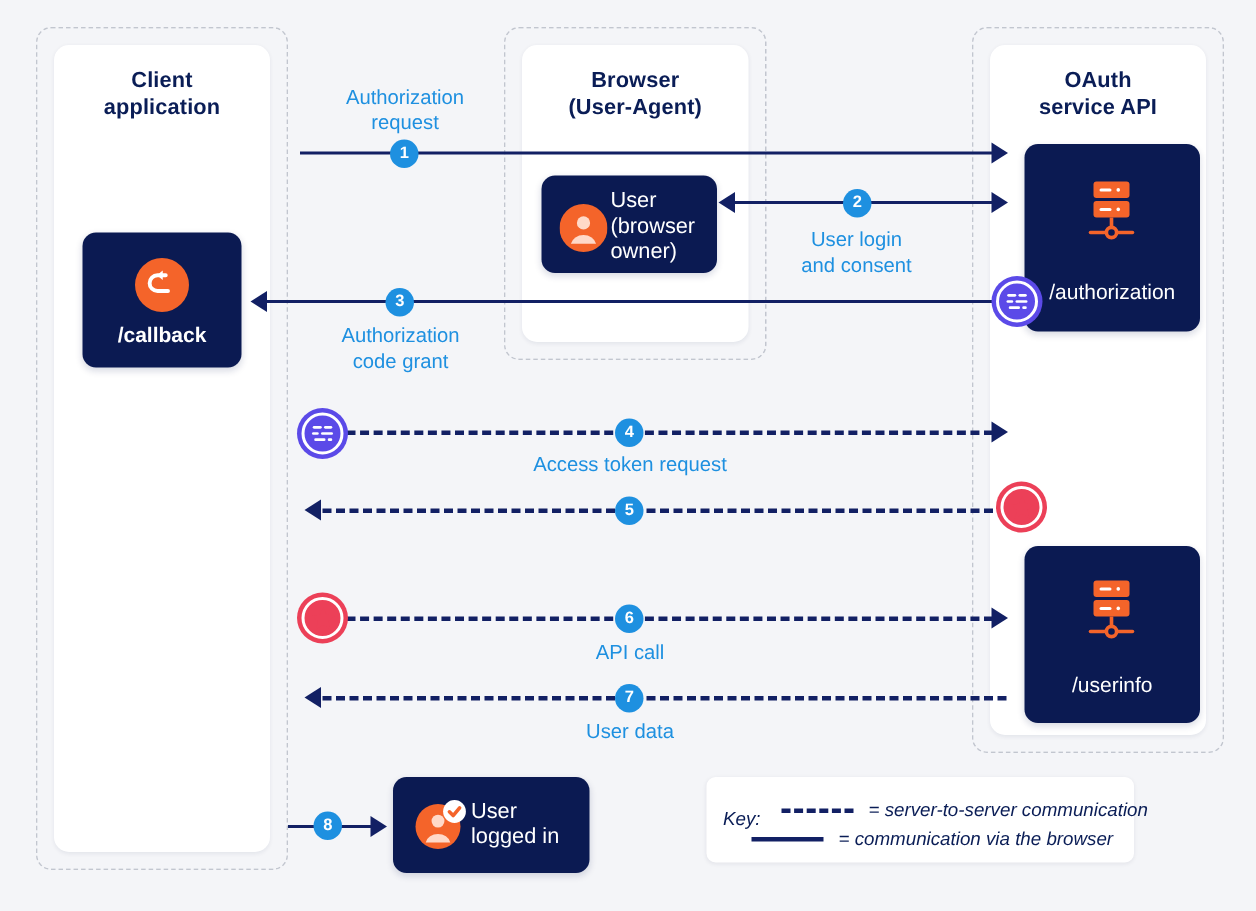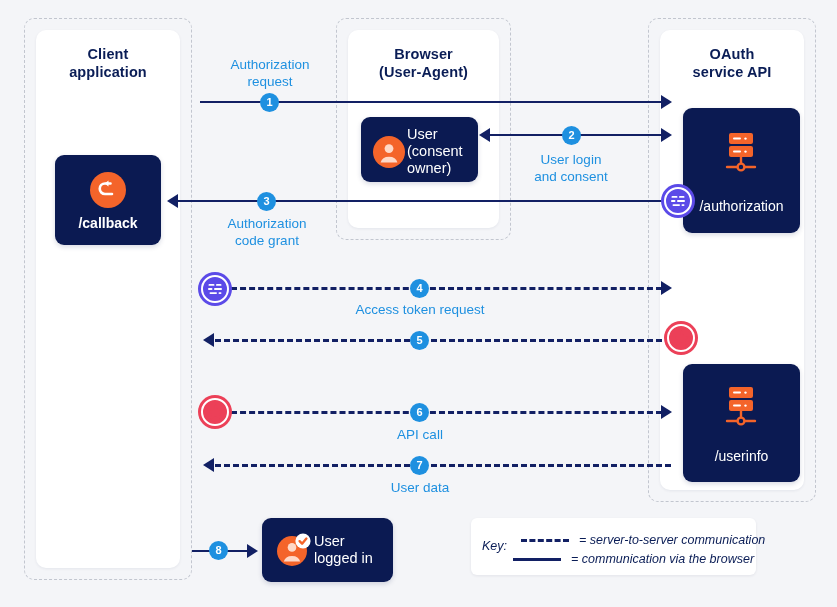--- a/index.html
+++ b/index.html
@@ -190,27 +190,27 @@
     <div class="card-row" style="left:12px; top:9px;">
       <div style="width:32px;height:32px;">
         <svg width="32" height="32" viewBox="0 0 32 32">
           <circle cx="16" cy="16" r="16" fill="#f4642a"></circle>
           <circle cx="16" cy="12.6" r="4.4" fill="#ffd9c8"></circle>
           <path d="M7.6 26.5 a8.6 7.4 0 0 1 16.8 0 Z" fill="#ffd9c8"></path>
         </svg>
       </div>
       <div class="card-row-text">
         <span>User</span><br>
-        <span>(consent</span><br>
+        <span>(browser</span><br>
         <span>owner)</span>
       </div>
     </div>
   </div>
 
-  <div class="card" style="left:683px; top:108px; width:117px; height:125px;">
+  <div class="card" style="left:683px; top:96px; width:117px; height:125px;">
     <div class="server-icon" style="left:35px; top:22px;">
       <svg width="46" height="46" viewBox="0 0 46 46">
         <rect x="11" y="3" width="24" height="11" rx="2" fill="#f4642a"></rect>
         <rect x="11" y="16" width="24" height="11" rx="2" fill="#f4642a"></rect>
         <rect x="15" y="7.6" width="8" height="2" rx="1" fill="#ffffff"></rect>
         <circle cx="27.5" cy="8.6" r="1.2" fill="#ffffff"></circle>
         <rect x="15" y="20.6" width="8" height="2" rx="1" fill="#ffffff"></rect>
         <circle cx="27.5" cy="21.6" r="1.2" fill="#ffffff"></circle>
         <line x1="23" y1="27" x2="23" y2="33" stroke="#f4642a" stroke-width="2.4"></line>
         <line x1="9" y1="37" x2="37" y2="37" stroke="#f4642a" stroke-width="2.4" stroke-linecap="round"></line>
@@ -345,18 +345,18 @@
   <div class="arrow-line" style="left:192px; top:550px; width:56px;"></div>
   <div class="arrow-head right" style="left:247px; top:544px;"></div>
   <div class="step-badge" style="left:209px; top:541px;">8</div>
 
   <div class="legend" style="left:471px; top:518px; width:285px; height:57px;"></div>
   <div class="legend-title" style="left:482px; top:539px;">Key:</div>
   <div class="legend-row" style="left:521px; top:533px;">
     <span class="legend-sample dashed"></span>
     <span class="legend-text">= server-to-server communication</span>
   </div>
-  <div class="legend-row" style="left:513px; top:552px;">
+  <div class="legend-row" style="left:501px; top:552px;">
     <span class="legend-sample solid"></span>
     <span class="legend-text">= communication via the browser</span>
   </div>
 
 </div>
 
 </body></html>

